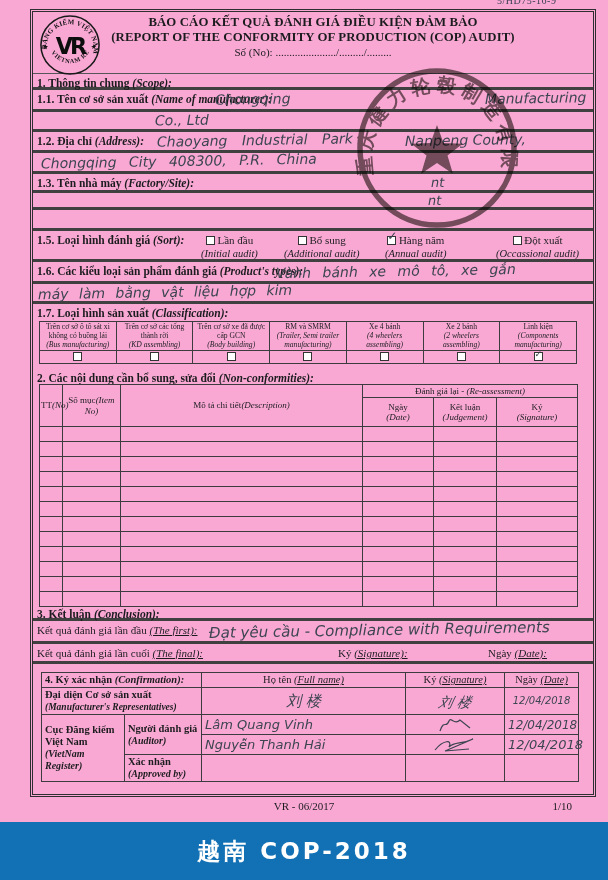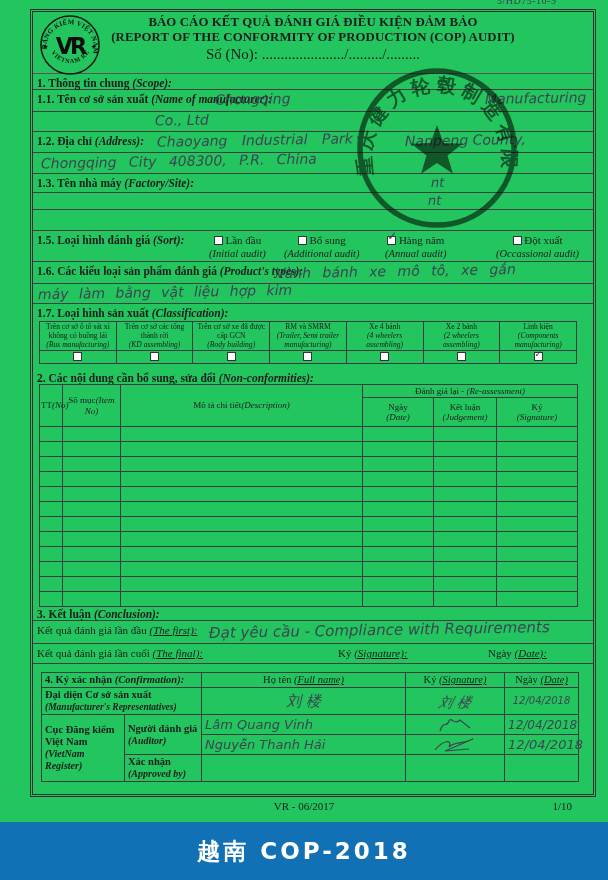--- a/index.html
+++ b/index.html
@@ -1,34 +1,34 @@
 <!DOCTYPE html>
 <html><head>
 <meta charset="utf-8">
 <style>
   * { margin:0; padding:0; box-sizing:border-box; }
   html,body { width:608px; height:880px; }
   body { position:relative; overflow:hidden; background:#f3f2f4; color:#1c1c1e;
          font-family:"Liberation Serif", serif; }
-  .paper { position:absolute; left:0; top:0; width:608px; height:822px; background:#22c55e; }
+  .paper { position:absolute; left:0; top:0; width:608px; height:822px; background:#f9a8d4; }
   .corner-note { position:absolute; top:-5px; left:497px; font-size:10px; color:#3b3f55; letter-spacing:.5px; }
 
   .formbox { position:absolute; left:30px; top:9px; width:566px; height:788px;
              border:3px double #2e2e30; background:transparent; }
 
-  .r { position:relative; border-bottom:1px solid #404040; font-size:11.5px; line-height:15px; padding:2px 0 0 4px; }
+  .r { position:relative; border-bottom:3px solid #404040; font-size:11.5px; line-height:15px; padding:2px 0 0 4px; }
   .noline { border-bottom:none; }
   .lv { font-weight:bold; }
   .le { font-weight:bold; font-style:italic; }
   .plain { font-weight:normal; }
   .pi { font-style:italic;text-decoration:underline; }
 
   .hdr { height:62px; border-bottom:1px solid #55555a; position:relative; text-align:center; padding-top:3px; }
   .hdr .t { font-weight:bold; font-size:12.8px; line-height:15px; letter-spacing:.1px; }
-  .hdr .no { font-size:15px; margin-top:1px; }
+  .hdr .no { font-size:11px; margin-top:1px; }
   .logo { position:absolute; left:6px; top:2px; width:62px; height:62px; }
 
   .hw { position:absolute; font-family:"DejaVu Sans", sans-serif; font-style:italic;
         color:#3d4550; font-size:14px; white-space:nowrap; transform:rotate(-1deg); }
   .hw-s { font-size:13px; }
 
   .cb { display:inline-block; width:9px; height:9px; border:1px solid #333; position:relative; vertical-align:-1px; background:#fff; }
   .cb .tick { position:absolute; left:-1px; top:-7px; font-size:12px; color:#39414d; font-family:"DejaVu Sans",sans-serif; }
   .opt { position:absolute; top:3px; font-size:11px; text-align:center; line-height:13px; }
   .opt .en { display:block; font-style:italic; font-size:10.5px; font-weight:normal; }
@@ -129,21 +129,21 @@
     <div class="r" style="height:17px">
       <span class="hw hw-s" style="left:395px; top:0;">nt</span>
     </div>
 
     <div class="r" style="height:21px"></div>
 
     <div class="r" style="height:31px">
       <span class="lv">1.5. Loại hình đánh giá</span>
       <span class="le">(Sort):</span>
 
-      <span class="opt" style="left:176px">
+      <span class="opt" style="left:168px">
         <span class="cb"></span>
         <span>Lần đầu</span>
         <span class="en">(Initial audit)</span>
       </span>
       <span class="opt" style="left:251px">
         <span class="cb"></span>
         <span>Bổ sung</span>
         <span class="en">(Additional audit)</span>
       </span>
       <span class="opt" style="left:352px">

